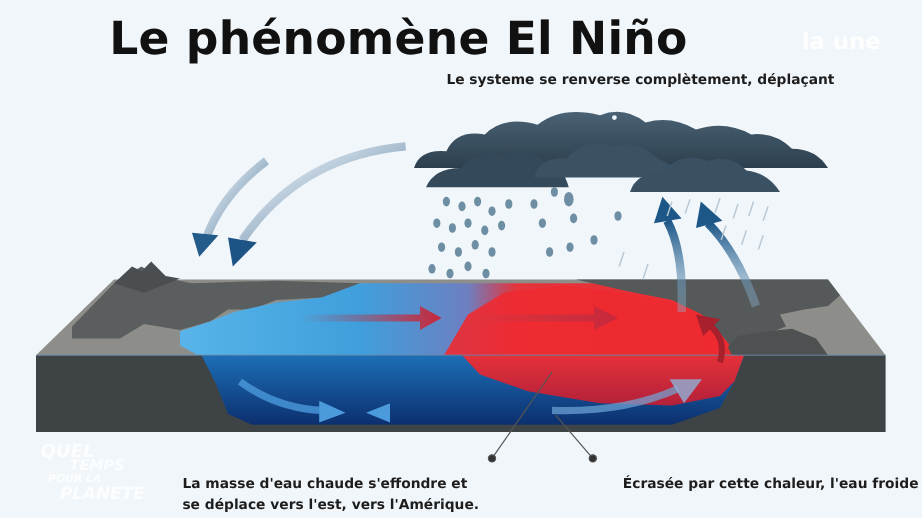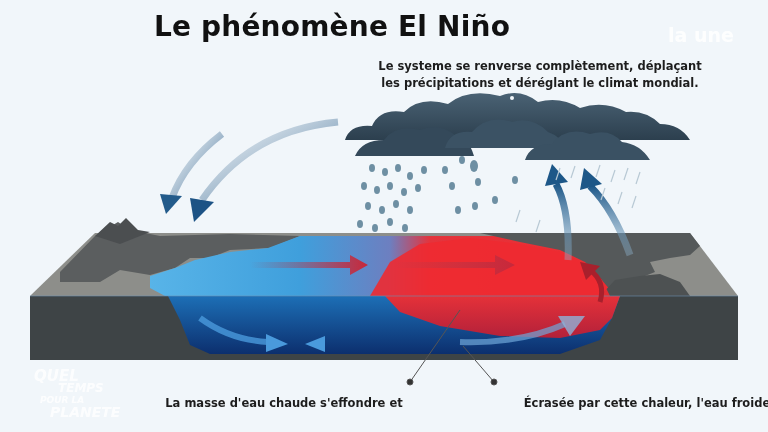--- a/index.html
+++ b/index.html
@@ -1,23 +1,23 @@
 <!DOCTYPE html>
 <html><head>
 <meta charset="utf-8">
 <style>
   html, body { margin:0; padding:0; }
   body { width:768px; height:432px; overflow:hidden; background:#f1f6fa; position:relative;
          font-family:"DejaVu Sans", "Liberation Sans", sans-serif; }
   .title { position:absolute; left:0; width:664px; top:10px; text-align:center;
-           font-size:28px; font-weight:bold; color:#111; letter-spacing:0.2px; }
+           font-size:38px; font-weight:bold; color:#111; letter-spacing:0.2px; }
   .logo { position:absolute; left:656px; top:22px; width:90px; height:26px; color:#fff;
           font-size:19px; font-weight:bold; opacity:0.9; text-align:center; line-height:26px; }
   .caption { position:absolute; font-size:11.5px; font-weight:bold; color:#1d1d1d;
-             text-align:center; line-height:17px; }
+             text-align:left; line-height:17px; }
   .cap-top { left:372px; top:58px; width:336px; }
   .cap-left { left:152px; top:395px; width:264px; }
   .cap-right { left:484px; top:395px; width:256px;margin-left:35px; }
   .wm { position:absolute; left:30px; top:370px; width:100px; height:52px; color:#fff;
         font-weight:bold; font-style:italic; opacity:0.85; font-size:12px; line-height:12px; }
   .wm span { display:block; }
   svg.diagram { position:absolute; left:0; top:0; }
 </style>
 </head>
 <body>
@@ -167,24 +167,24 @@
   <g stroke="#555" stroke-width="1">
     <line x1="460" y1="310" x2="410" y2="382"></line>
     <line x1="463" y1="346" x2="494" y2="382"></line>
     <circle cx="410" cy="382" r="3" fill="#333"></circle>
     <circle cx="494" cy="382" r="3" fill="#333"></circle>
   </g>
 </svg>
 
 <div class="caption cap-top">
   <span>Le systeme se renverse complètement, déplaçant</span><br>
-  <span>les précipitations et déréglant le climat mondial.</span>
 </div>
 <div class="caption cap-left">
   <span>La masse d'eau chaude s'effondre et</span><br>
+  <span>se déplace vers l'est, vers l'Amérique.</span>
 </div>
 <div class="caption cap-right">
   <span>Écrasée par cette chaleur, l'eau froide</span><br>
 </div>
 
 <div class="wm">
   <span style="font-size:15px;padding-left:4px;">QUEL</span>
   <span style="padding-left:28px;">TEMPS</span>
   <span style="font-size:9px;padding-left:10px;">POUR LA</span>
   <span style="font-size:14px;padding-left:20px;">PLANETE</span>

